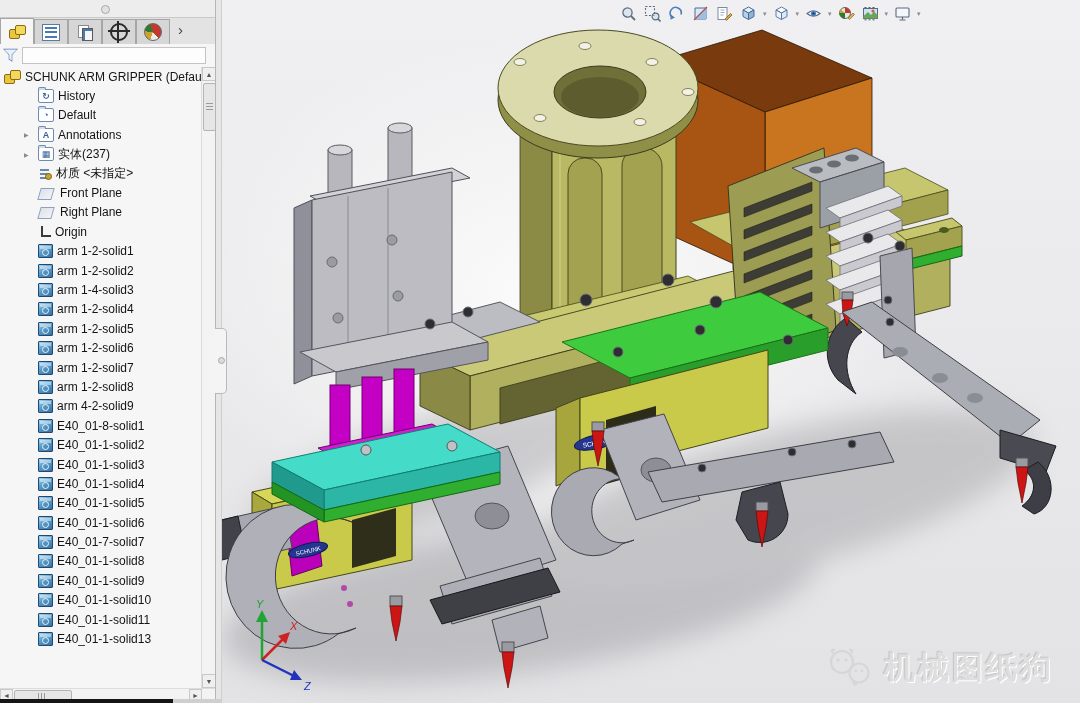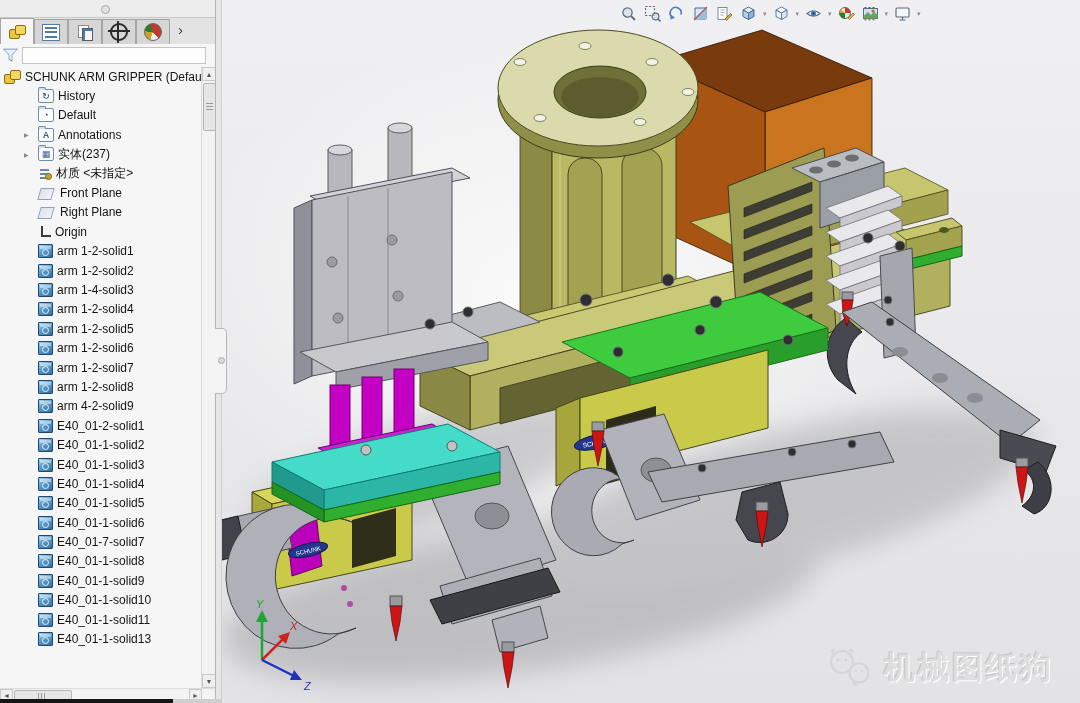--- a/index.html
+++ b/index.html
@@ -547,21 +547,21 @@
     <span class="tlabel">arm 1-2-solid8</span>
   </div>
           <div class="trow">
     <span class="expander" style="visibility: hidden;">▶</span>
     <span class="ic ic-solid"></span>
     <span class="tlabel">arm 4-2-solid9</span>
   </div>
           <div class="trow">
     <span class="expander" style="visibility: hidden;">▶</span>
     <span class="ic ic-solid"></span>
-    <span class="tlabel">E40_01-2-solid1</span>
+    <span class="tlabel">E40_01-8-solid1</span>
   </div>
           <div class="trow">
     <span class="expander" style="visibility: hidden;">▶</span>
     <span class="ic ic-solid"></span>
     <span class="tlabel">E40_01-1-solid2</span>
   </div>
           <div class="trow">
     <span class="expander" style="visibility: hidden;">▶</span>
     <span class="ic ic-solid"></span>
     <span class="tlabel">E40_01-1-solid3</span>

